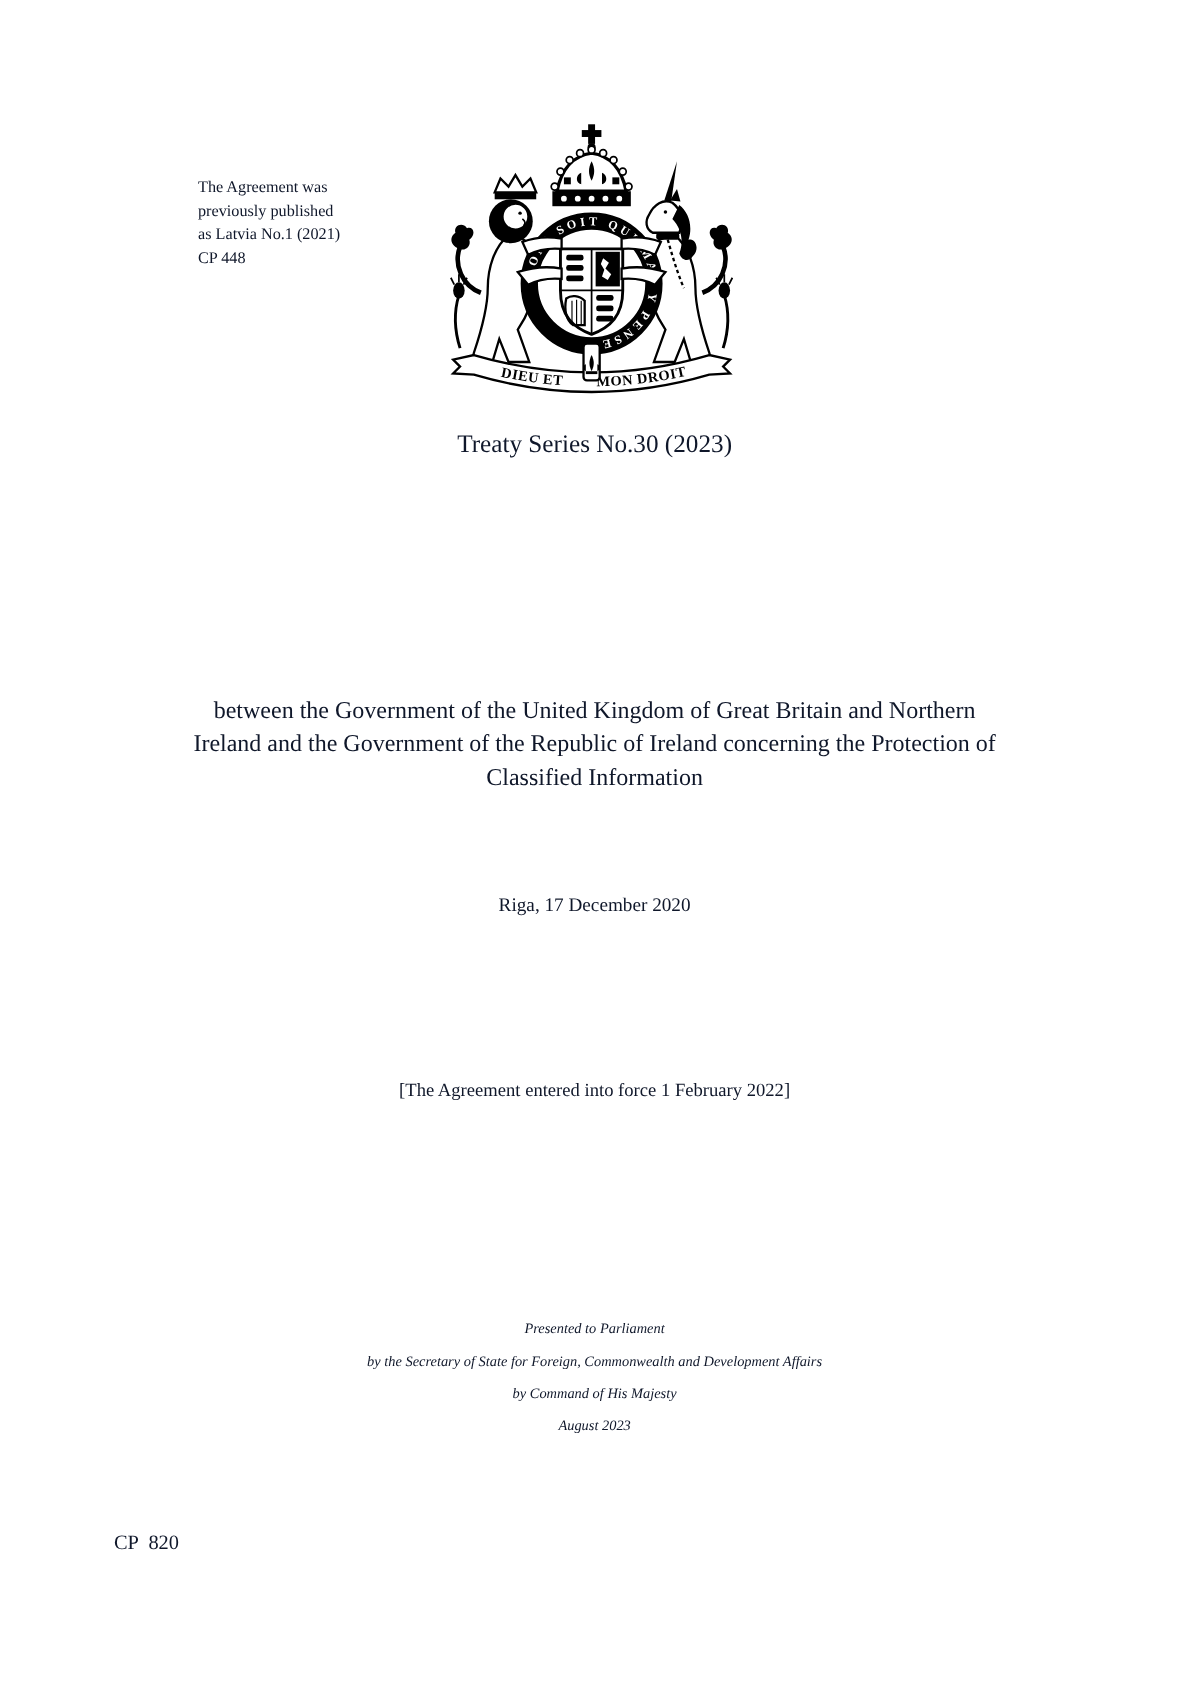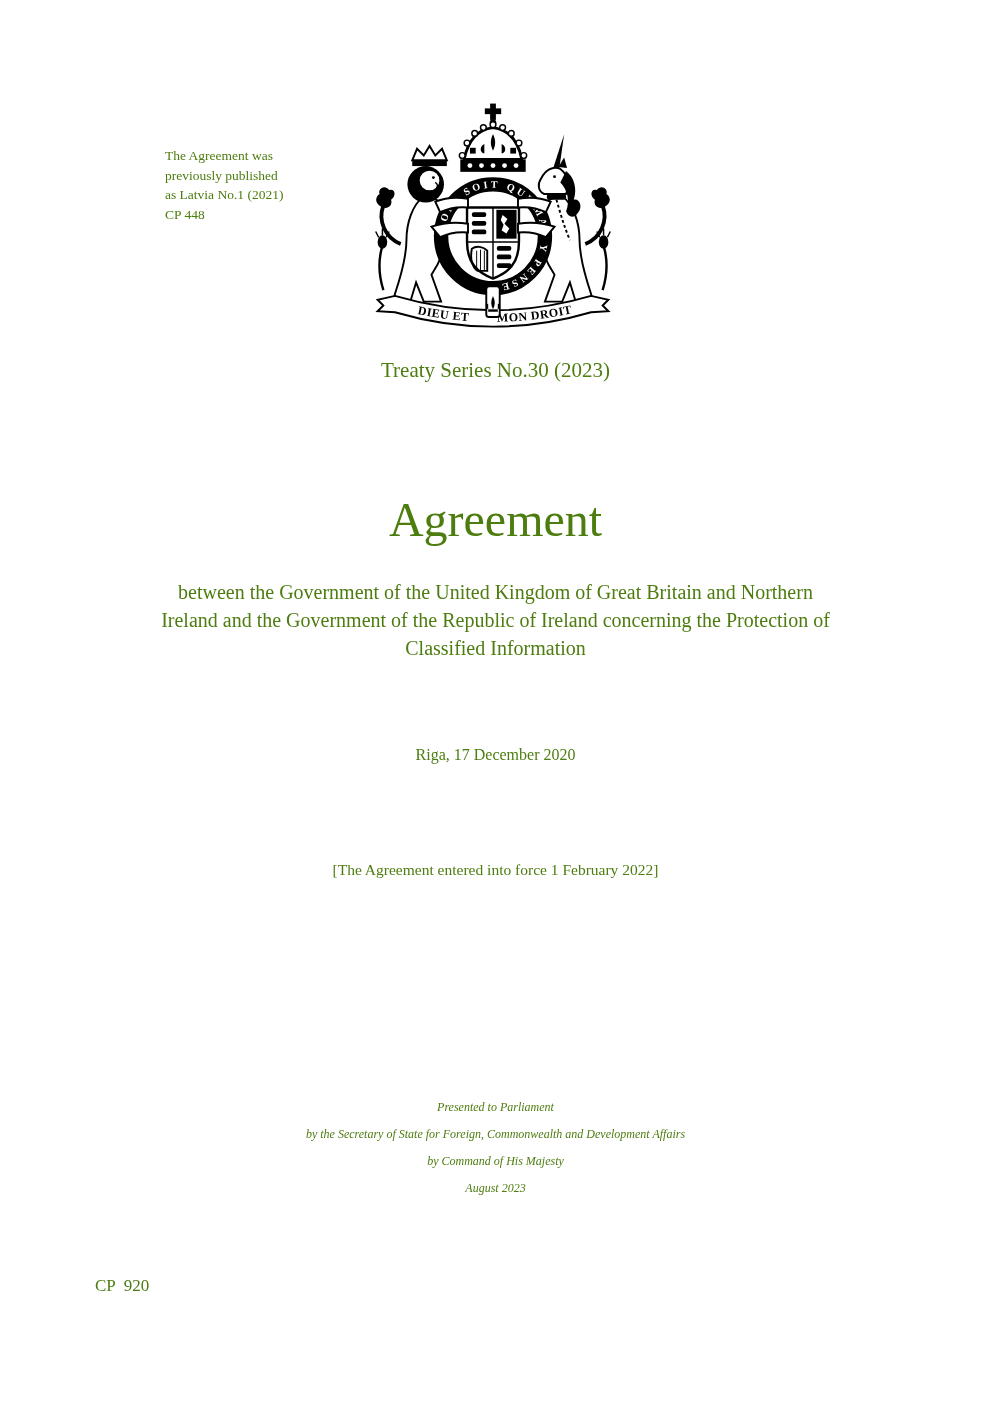--- a/index.html
+++ b/index.html
@@ -1,33 +1,33 @@
 <!DOCTYPE html>
 <html><head>
 <meta charset="utf-8">
 <style>
   html,body { margin:0; padding:0; background:#e8e8e8; }
   .page {
     position:relative; width:991px; height:1401px; margin:0 auto;
-    background:#ffffff; color:#4d7c0f;
+    background:#ffffff; color:#0f172a;
     font-family:"Liberation Serif","DejaVu Serif",serif;
   }
   .abs { position:absolute; }
   .centered { left:0; width:991px; text-align:center; }
   .note {
     left:165px; top:146px; width:190px;
     font-size:13.5px; line-height:19.5px; white-space:pre-line;
   }
   .arms { left:368px; top:99px; width:250px; height:238px; }
   .arms svg { display:block; width:100%; height:100%; }
   .treaty-series { top:358px; font-size:21px; }
   .doc-title { top:492px; font-size:48px; }
   .doc-subtitle { top:578px; font-size:20px; line-height:28px; white-space:pre-line; }
   .place-date { top:746px; font-size:16px;text-align:center; }
-  .force-note { top:861px; font-size:15.5px; }
+  .force-note { top:900px; font-size:15.5px; }
   .presented { top:1094px; font-size:12px; line-height:27px; font-style:italic; white-space:pre-line; }
   .cp-number { left:95px; top:1276px; font-size:17px; white-space:pre; }
   .garter-motto-text { font-family:"Liberation Serif","DejaVu Serif",serif; font-size:10.5px; font-weight:bold; fill:#fff; }
   .banner-motto-text { font-family:"Liberation Serif","DejaVu Serif",serif; font-size:12.5px; font-weight:bold; fill:#000; letter-spacing:0.5px; }
 </style>
 </head>
 <body>
 
 <div class="page">
 
@@ -158,30 +158,29 @@
         <rect x="123" y="194" width="14" height="32" rx="3" fill="#fff" stroke="#000" stroke-width="2"></rect>
         <path d="M 130 204 c -2.5 5 -2.5 9 0 14 c 2.5 -5 2.5 -9 0 -14 z" fill="#000"></path>
         <path d="M 125 212 c -3 1 -3 5 0 6 z M 135 212 c 3 1 3 5 0 6 z" fill="#000"></path>
         <rect x="125" y="218" width="10" height="2.5" fill="#000"></rect>
       </g>
     </svg>
   </div>
 
   <div class="abs centered treaty-series">Treaty Series No.30 (2023)</div>
 
-  <div class="abs centered doc-title">Agreement</div>
 
   <div class="abs centered doc-subtitle">between the Government of the United Kingdom of Great Britain and Northern
 Ireland and the Government of the Republic of Ireland concerning the Protection of
 Classified Information</div>
 
   <div class="abs centered place-date">Riga, 17 December 2020</div>
 
   <div class="abs centered force-note">[The Agreement entered into force 1 February 2022]</div>
 
   <div class="abs centered presented">Presented to Parliament
 by the Secretary of State for Foreign, Commonwealth and Development Affairs
 by Command of His Majesty
 August 2023</div>
 
-  <div class="abs cp-number">CP  920</div>
+  <div class="abs cp-number">CP  820</div>
 
 </div>
 
 </body></html>

